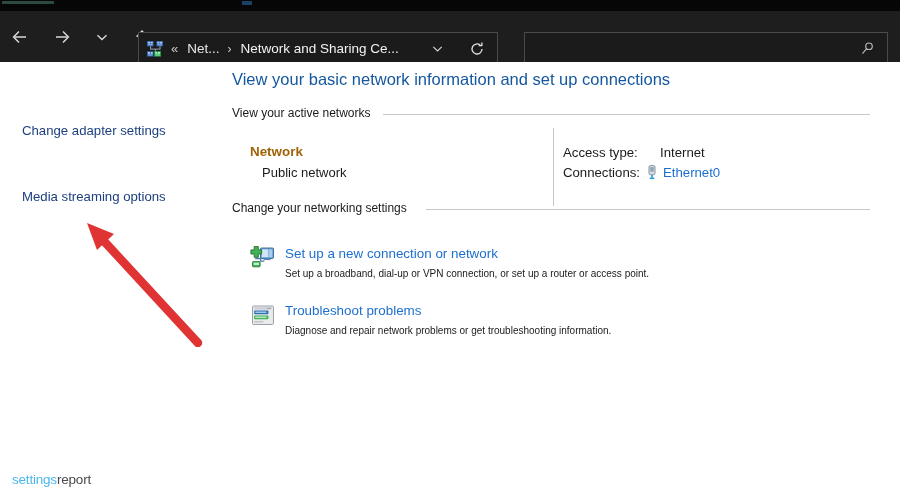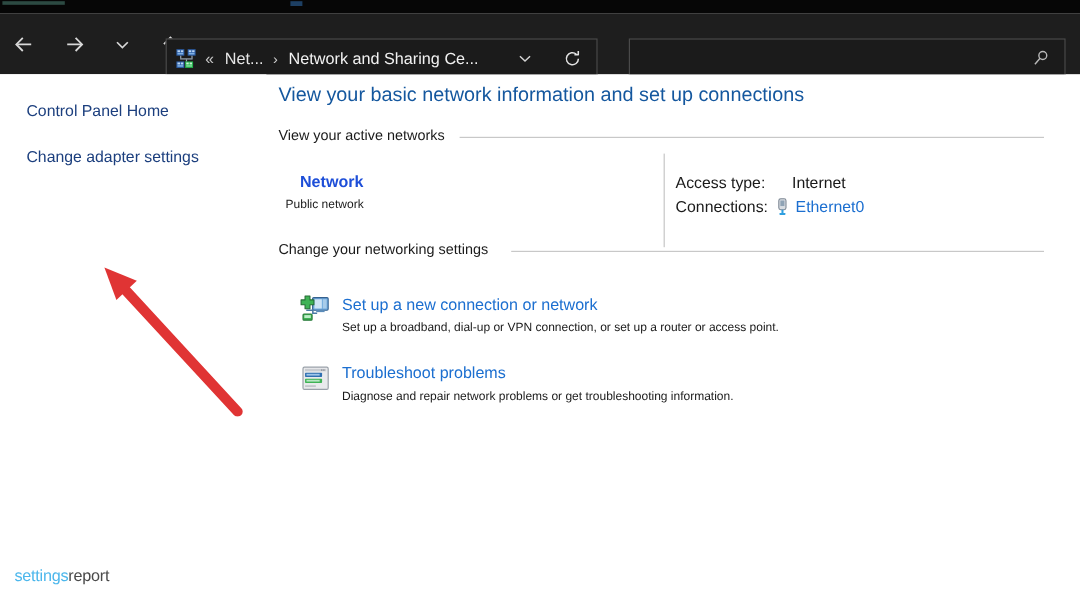--- a/index.html
+++ b/index.html
@@ -206,26 +206,26 @@
   .sec-active { top: 44px; }
   .sec-active .rule { left: 151px; width: 487px; }
   .sec-change { top: 139px; text-align: center; }
   .sec-change .rule { left: 194px; width: 444px; }
 
   .net-name {
     position: absolute;
     left: 28px; top: 82px;
     font-size: 13.4px;
     font-weight: bold;
-    color: #1d4ed8;
+    color: #a16207;
   }
   .net-type {
     position: absolute;
-    left: 16px; top: 103px;
-    font-size: 10px;
+    left: 40px; top: 103px;
+    font-size: 13px;
     color: #1a1a1a;
   }
   .col-divider {
     position: absolute;
     left: 331px; top: 66px;
     width: 1px; height: 78px;
     background: #c6c6c6;
   }
   .detail-label-1 {
     position: absolute;
@@ -382,22 +382,22 @@
         <circle cx="9.6" cy="5.6" r="3.5"></circle>
         <path d="M7.1 8.1 L2.6 13.4"></path>
       </svg>
     </span>
   </div>
 </div>
 
 <div class="content">
 
   <div class="sidebar">
-    <div class="side-link side-link-home">Control Panel Home</div>
     <div class="side-link side-link-adapter">Change adapter settings</div>
+    <div class="side-link side-link-media">Media streaming options</div>
   </div>
 
   <div class="main">
 
     <div class="page-title">View your basic network information and set up connections</div>
 
     <div class="section-head sec-active">
       <span>View your active networks</span>
       <span class="rule"></span>
     </div>

